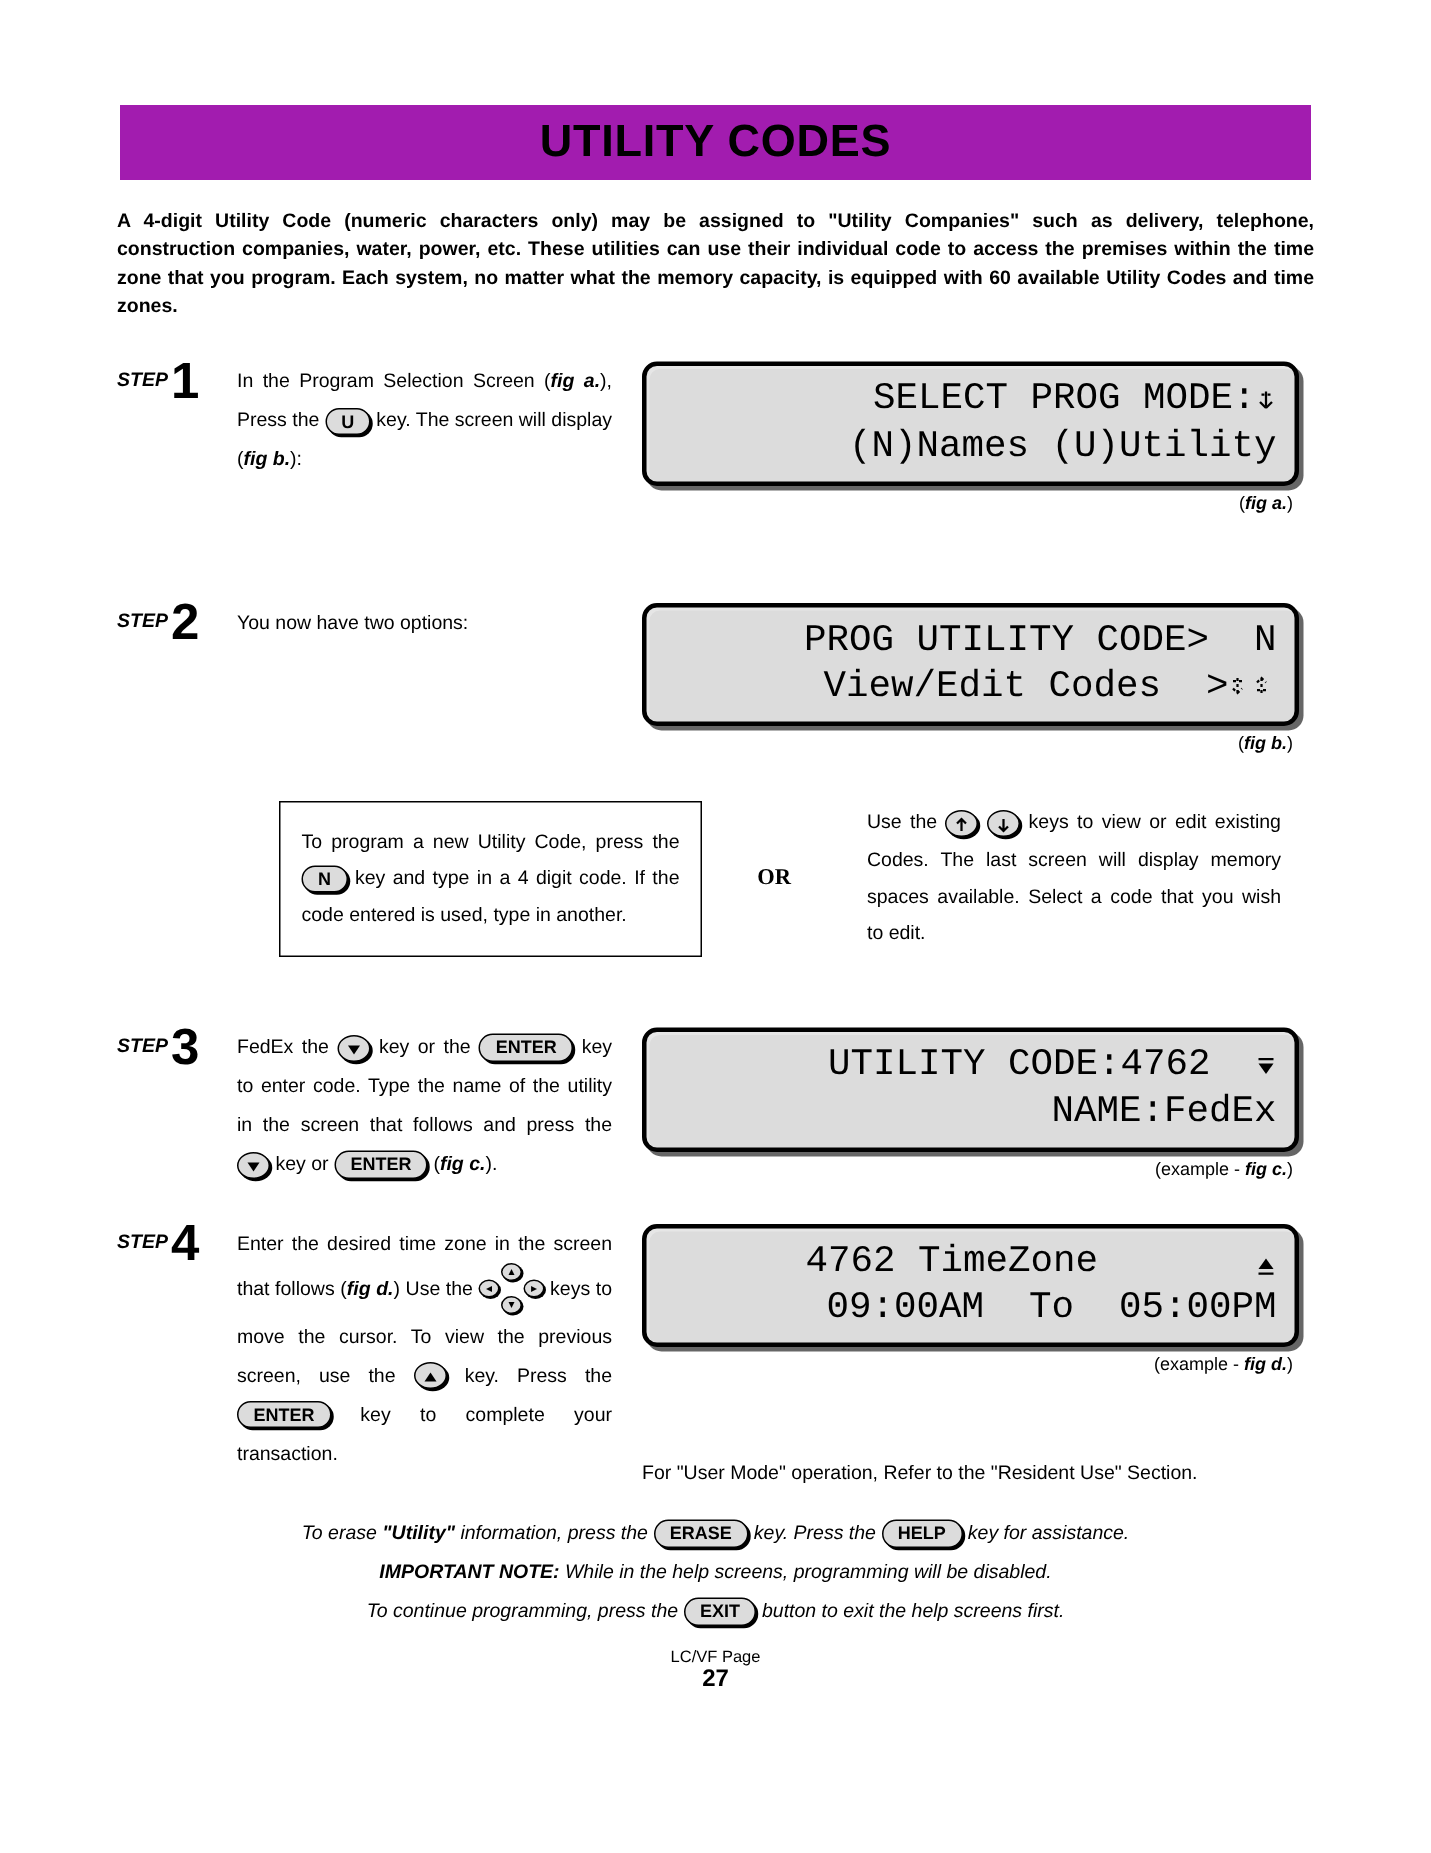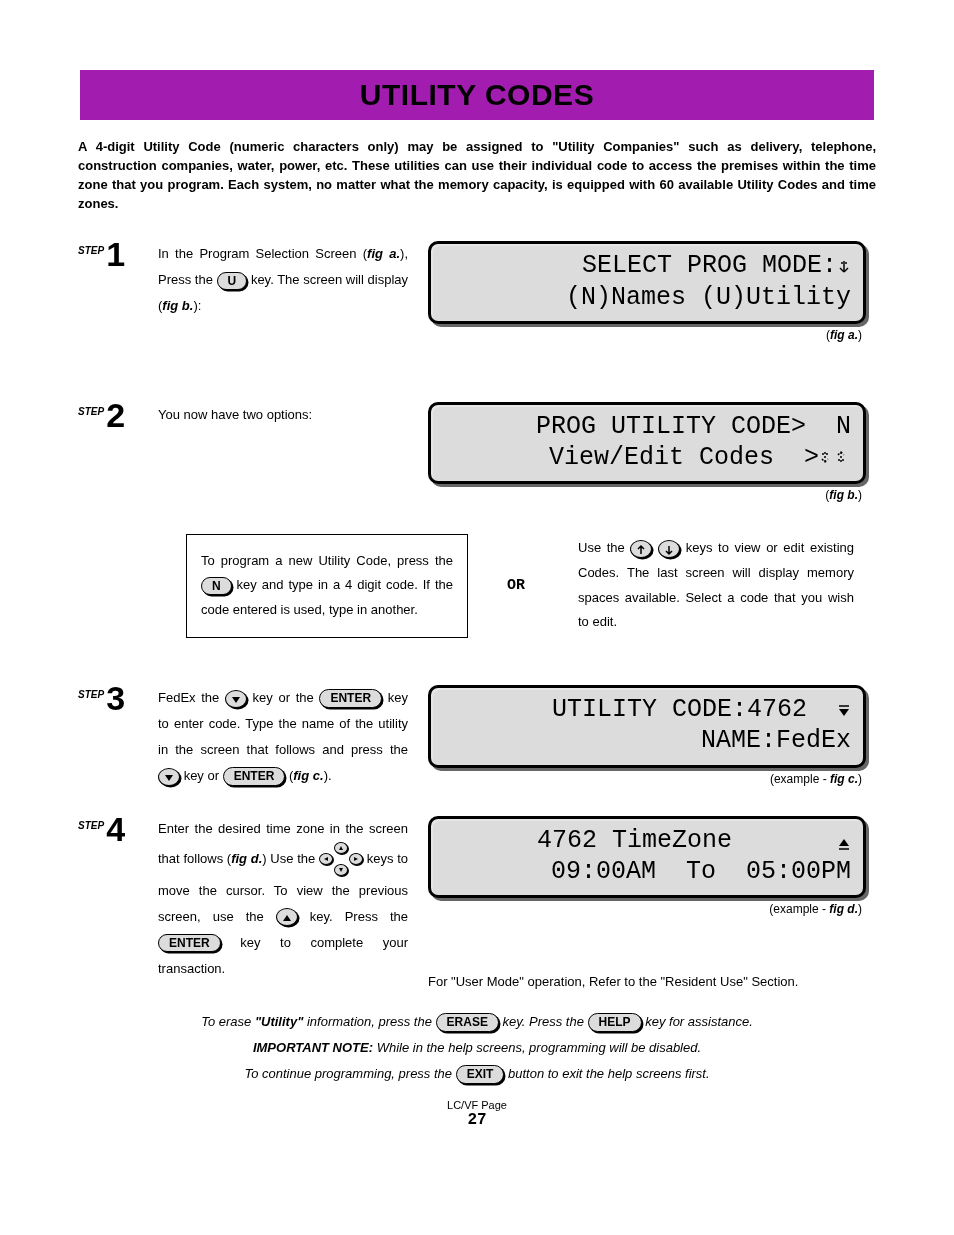--- a/index.html
+++ b/index.html
@@ -25,21 +25,21 @@
   .intro {
     font-size: 13px;
     font-weight: bold;
     text-align: justify;
     margin: 0 78px 28px 78px;
     line-height: 1.45;
   }
   .content { margin: 0 78px; }
   .row { display: flex; align-items: flex-start; margin-bottom: 10px; }
   .step-col { width: 80px; flex-shrink:0; }
-  .step-label { font-style: italic; font-weight: bold; font-size: 10px; display:inline-block; vertical-align: top; margin-top:4px;}
+  .step-label { font-style: italic; font-weight: bold; font-size: 13px; display:inline-block; vertical-align: top; margin-top:4px;}
   .step-num { font-family: "Arial Black", Arial, sans-serif; font-weight:900; font-size: 34px; line-height: 0.8; display:inline-block; margin-left:2px;}
   .text-col { width: 260px; font-size: 13px; line-height: 2.0; text-align: justify; flex-shrink:0; padding-right:10px;}
   .right-col { flex: 1; }
   .lcd {
     border: 3px solid #000;
     border-radius: 10px;
     background: #dcdcdc;
     font-family: "Courier New", monospace;
     font-size: 25px;
     padding: 6px 12px 8px 12px;
@@ -80,32 +80,32 @@
   .option-box {
     border: 1px solid #000;
     padding: 14px 14px;
     margin: 0 8px;
     font-size: 13px;
     line-height: 1.9;
     text-align: justify;
   }
   .opt-row { display:flex; align-items:center; margin: 8px 0 12px 0; gap:20px; }
   .opt-left { flex: 0 0 298px; }
-  .opt-or { font-weight:900; font-family:Liberation Mono, monospace; font-size:15px; flex:0 0 40px; text-align:center; }
+  .opt-or { font-weight:900; font-family:Liberation Serif, serif; font-size:15px; flex:0 0 40px; text-align:center; }
   .opt-right { flex: 1; }
   .footer-notes {
     font-size: 13px;
     font-style: italic;
     text-align: center;
     line-height: 2.0;
     margin-top: 20px;
   }
   .footer-notes .strong { font-weight:bold; }
   .page-foot { text-align:center; font-size:11px; margin-top:12px; }
-  .page-num { font-weight:900; font-size:16px; font-family:Liberation Mono, monospace; }
+  .page-num { font-weight:900; font-size:16px; font-family:Liberation Sans, sans-serif; }
   .keypad-cluster {
     display:inline-block; vertical-align:middle; position:relative; width:44px; height:36px;
   }
   .keypad-cluster span.k {
     position:absolute; width:14px; height:12px; border:1.5px solid #000; border-radius:50%;
     background:#dcdcdc; box-shadow:1px 1px 0 #000; font-size:8px; text-align:center; line-height:10px;
   }
   .k.up{left:15px;top:0;} .k.down{left:15px;top:22px;} .k.left{left:0;top:11px;} .k.right{left:30px;top:11px;}
   .cursor-glyph { display:inline-block; vertical-align:-3px;}
   .ref-note { font-size:13px; margin: 8px 0 0 10px; }

